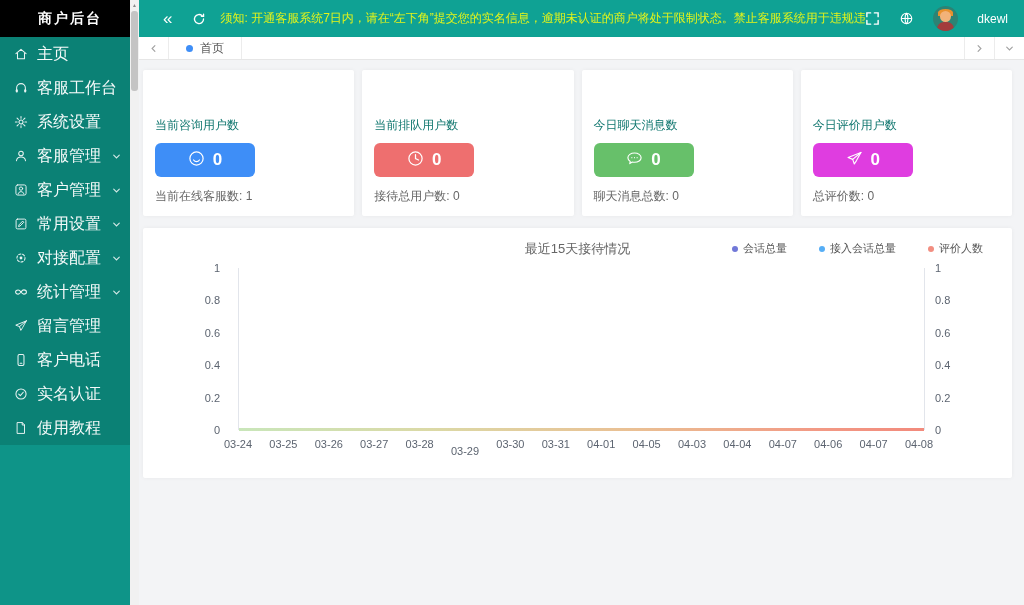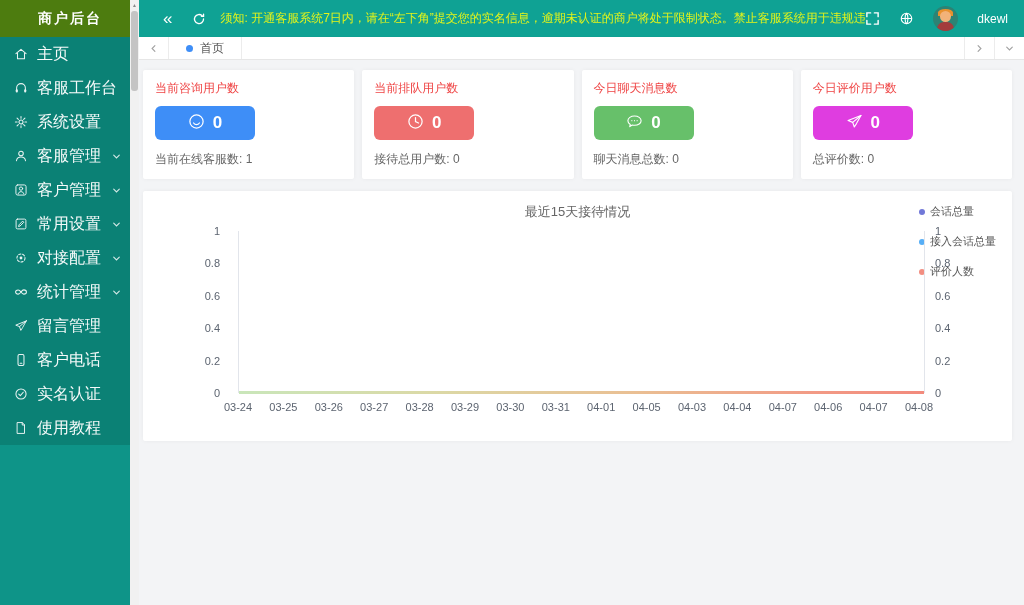--- a/index.html
+++ b/index.html
@@ -1,21 +1,21 @@
 <!DOCTYPE html>
 <html><head>
 <meta charset="utf-8">
 <style>
   * { margin:0; padding:0; box-sizing:border-box; }
   html,body { width:1024px; height:605px; overflow:hidden; font-family:"Liberation Sans",sans-serif; }
   .app { display:flex; width:1024px; height:605px; background:#f3f4f6; }
 
   
   .sidebar { width:130px; flex-shrink:0; background:#0e9488; color:#fff; display:flex; flex-direction:column; }
-  .sb-header { height:37px; background:#4d7c0f; display:flex; align-items:center; justify-content:center;
+  .sb-header { height:37px; background:#000000; display:flex; align-items:center; justify-content:center;
                font-size:14px; font-weight:bold; letter-spacing:2px;padding-left:10px; }
   .sb-menu { background:#0b8175; }
   .menu-item { height:34px; display:flex; align-items:center; padding-left:14px; padding-right:8px;
                font-size:16px; color:rgba(255,255,255,.96); cursor:pointer; position:relative; }
   .mi-icon { width:14px; height:14px; margin-right:9px; display:inline-flex; flex-shrink:0; opacity:.95; }
   .mi-icon svg { width:14px; height:14px; }
   .mi-chevron { position:absolute; right:9px; display:inline-flex; opacity:.85; }
   .mi-chevron svg { width:9px; height:9px; }
 
   
@@ -49,32 +49,32 @@
   .tab-nav-r { border-left:1px solid #ececec; }
   .tab { display:flex; align-items:center; gap:7px; padding:0 17px; font-size:12px; color:#575757;
          border-right:1px solid #ececec; cursor:pointer; }
   .tab-dot { width:7px; height:7px; border-radius:50%; background:#3e8ef7; }
   .tab-spacer { flex:1; }
 
   
   .content { flex:1; background:#f3f4f6; padding:10px 12px 0 4px; overflow:hidden; }
   .cards { display:flex; gap:8px; }
   .card { flex:1; background:#fff; border-radius:2px; padding:10px 12px 11px; box-shadow:0 0 4px rgba(0,0,0,.05); }
-  .card-title { font-size:12px; color:#ef4444; }
+  .card-title { font-size:12px; color:#0f766e;margin-top:37px; }
   .card-btn { margin-top:9px; width:100px; height:34px; border-radius:6px; display:flex; align-items:center;
               justify-content:center; gap:8px; color:#fff; cursor:pointer; }
   .card-btn svg { width:17px; height:17px; }
   .card-value { font-size:17px; font-weight:bold; }
   .card-footer { margin-top:11px; font-size:12px; color:#666; }
 
   
   .chart-panel { margin-top:12px; height:250px; background:#fff; border-radius:2px; position:relative;
                  box-shadow:0 0 4px rgba(0,0,0,.05); }
   .chart-title { position:absolute; top:12px; left:0; right:0; text-align:center; font-size:13px; color:#666; }
-  .legend { position:absolute; top:13px; right:16px; display:flex; gap:15px;flex-direction:column; }
+  .legend { position:absolute; top:13px; right:29px; display:flex; gap:32px; }
   .legend-item { display:flex; align-items:center; gap:5px; font-size:11px; color:#555; cursor:pointer; }
   .legend-dot { width:6px; height:6px; border-radius:50%; }
   .plot { position:absolute; left:95px; right:87px; top:40px; bottom:48px;
           border-left:1px solid #e2e5eb; border-right:1px solid #e2e5eb; }
   .baseline { position:absolute; left:0; right:0; bottom:-1px; height:3px;
               background:linear-gradient(90deg,#c9e6ba 0%,#dbd9a6 28%,#eabf93 58%,#f29a85 84%,#f28a7c 100%); }
   .y-axis { position:absolute; top:40px; bottom:48px; width:86px; }
   .y-axis-left { left:0; }
   .y-axis-right { right:0; }
   .y-tick { position:absolute; font-size:11px; color:#5c6470; transform:translateY(50%); }
@@ -405,21 +405,21 @@
           </div>
         <div class="plot">
           <div class="baseline"></div>
         </div>
         <div class="x-axis">
             <span class="x-tick" style="left: 0%;">03-24</span>
             <span class="x-tick" style="left: 6.66667%;">03-25</span>
             <span class="x-tick" style="left: 13.3333%;">03-26</span>
             <span class="x-tick" style="left: 20%;">03-27</span>
             <span class="x-tick" style="left: 26.6667%;">03-28</span>
-            <span class="x-tick" style="left: 33.3333%;">03-29</span>
+            <span class="x-tick" style="left: 33.3333%; margin-top: 7px;">03-29</span>
             <span class="x-tick" style="left: 40%;">03-30</span>
             <span class="x-tick" style="left: 46.6667%;">03-31</span>
             <span class="x-tick" style="left: 53.3333%;">04-01</span>
             <span class="x-tick" style="left: 60%;">04-05</span>
             <span class="x-tick" style="left: 66.6667%;">04-03</span>
             <span class="x-tick" style="left: 73.3333%;">04-04</span>
             <span class="x-tick" style="left: 80%;">04-07</span>
             <span class="x-tick" style="left: 86.6667%;">04-06</span>
             <span class="x-tick" style="left: 93.3333%;">04-07</span>
             <span class="x-tick" style="left: 100%;">04-08</span>

